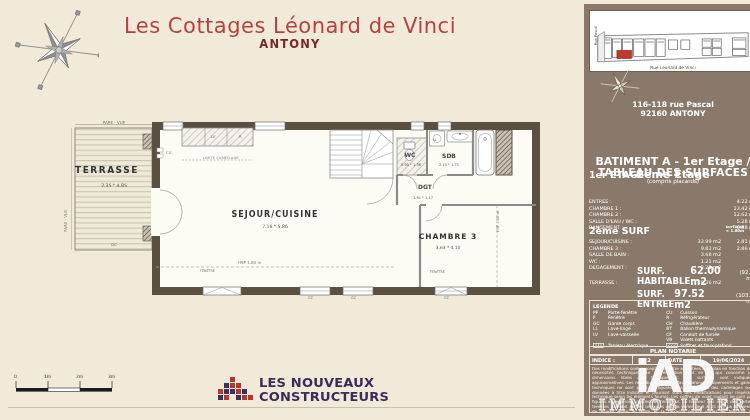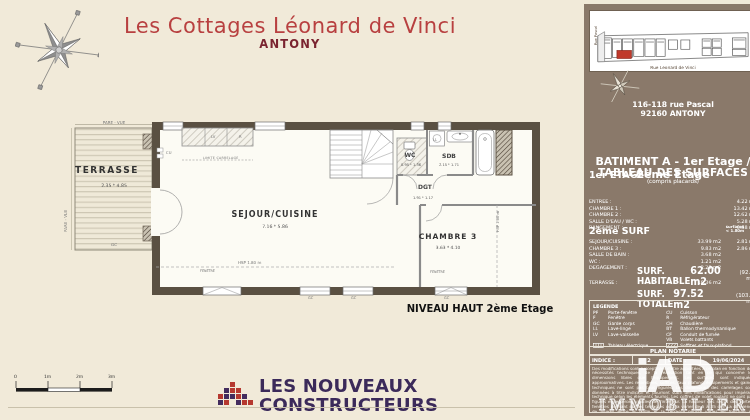--- a/index.html
+++ b/index.html
@@ -12,21 +12,21 @@
   
   .plbl{color:#3d3d3d;white-space:nowrap;}
   .room{font-weight:bold;letter-spacing:1px;color:#333;}
   .dim{color:#555;}
   .tiny{color:#777;}
   .vert{transform:rotate(-90deg);transform-origin:left top;}
   .level-label{left:385px;top:303px;width:190px;text-align:center;font-size:10px;font-weight:bold;color:#111;}
   
   .scalelbl{font-size:4.5px;color:#333;}
   
-  .lnc-text{font-weight:bold;color:#3b2a5a;font-size:18px;line-height:1.08;letter-spacing:.2px;}
+  .lnc-text{font-weight:bold;color:#3b2a5a;font-size:13px;line-height:1.08;letter-spacing:.2px;}
   .sheet-line{left:8px;top:407px;width:567px;height:1px;background:#c9c1ab;}
   
   .panel{left:584px;top:4px;width:178px;height:412px;background:#8a796a;color:#fff;}
   .psec{position:absolute;left:5px;right:5px;}
   .siteplan-box{top:6px;height:60px;background:#fff;border:1px solid #6f6152;}
   .siteplan-street{position:absolute;left:50%;bottom:1px;transform:translateX(-50%);font-size:4.3px;color:#5a4a3a;white-space:nowrap;}
   .siteplan-side{position:absolute;left:4px;top:34px;font-size:3.6px;color:#5a4a3a;transform:rotate(-90deg);transform-origin:left top;white-space:nowrap;}
   .address{top:96px;text-align:center;font-weight:bold;font-size:7.6px;line-height:1.25;}
   .apt{top:121px;text-align:center;font-weight:bold;font-size:11px;line-height:1.25;}
   .lot{font-size:10px;font-weight:bold;}
@@ -238,21 +238,20 @@
   <div class="abs plbl tiny" style="left:433px;top:137px;font-size:3.8px;">LL</div>
   <div class="abs plbl tiny" style="left:203px;top:156px;font-size:3.2px;letter-spacing:.3px;">LIMITE CARRELAGE</div>
   <div class="abs plbl tiny" style="left:238px;top:260px;font-size:4px;">HSP 1.80 m</div>
   <div class="abs plbl tiny vert" style="left:496px;top:232px;font-size:3.6px;">HSP 1.80 m</div>
   <div class="abs plbl tiny" style="left:200px;top:269px;font-size:3.3px;">FENETRE</div>
   <div class="abs plbl tiny" style="left:430px;top:270px;font-size:3.3px;">FENETRE</div>
   <div class="abs plbl tiny" style="left:308px;top:296px;font-size:3.6px;">GC</div>
   <div class="abs plbl tiny" style="left:351px;top:296px;font-size:3.6px;">GC</div>
   <div class="abs plbl tiny" style="left:444px;top:296px;font-size:3.6px;">GC</div>
 
-  <div class="abs level-label">NIVEAU HAUT 2ème Etage</div>
 
   <svg class="abs" style="left:14px;top:378px" width="106" height="18" viewBox="0 0 106 18">
     <g stroke="#222" stroke-width="0.7">
       <line x1="2" y1="3" x2="2" y2="10"></line>
         <line x1="34" y1="3" x2="34" y2="10"></line>
       <line x1="66" y1="3" x2="66" y2="10"></line>
         <line x1="98" y1="3" x2="98" y2="10"></line>
     </g>
     <rect x="2" y="10" width="32" height="3.6" fill="#1c1c1c"></rect>
     <rect x="34" y="10" width="32" height="3.6" fill="#ffffff" stroke="#1c1c1c" stroke-width="0.6"></rect>
@@ -412,21 +411,21 @@
       <span class="lb">SURF. HABITABLE</span>
       <span class="val">62.00 m2</span>
       <span class="ext">(92.83 m2)</span>
     </div>
     <div class="psec terr">
       <span class="lb">TERRASSE :</span>
       <span class="v1">10.36 m2</span>
       <span class="sp"></span>
     </div>
     <div class="psec hab tot">
-      <span class="lb">SURF. TOTALE</span>
+      <span class="lb">SURF. ENTREE</span>
       <span class="val">97.52 m2</span>
       <span class="ext">(103.19 m2)</span>
     </div>
 
     <div class="psec legend">
       <div class="leg-title">LEGENDE</div>
       <div class="leg-row">
           <span class="ab1">PF</span>
           <span class="nm1">Porte-fenêtre</span>
           <span class="ab2">CU</span>

